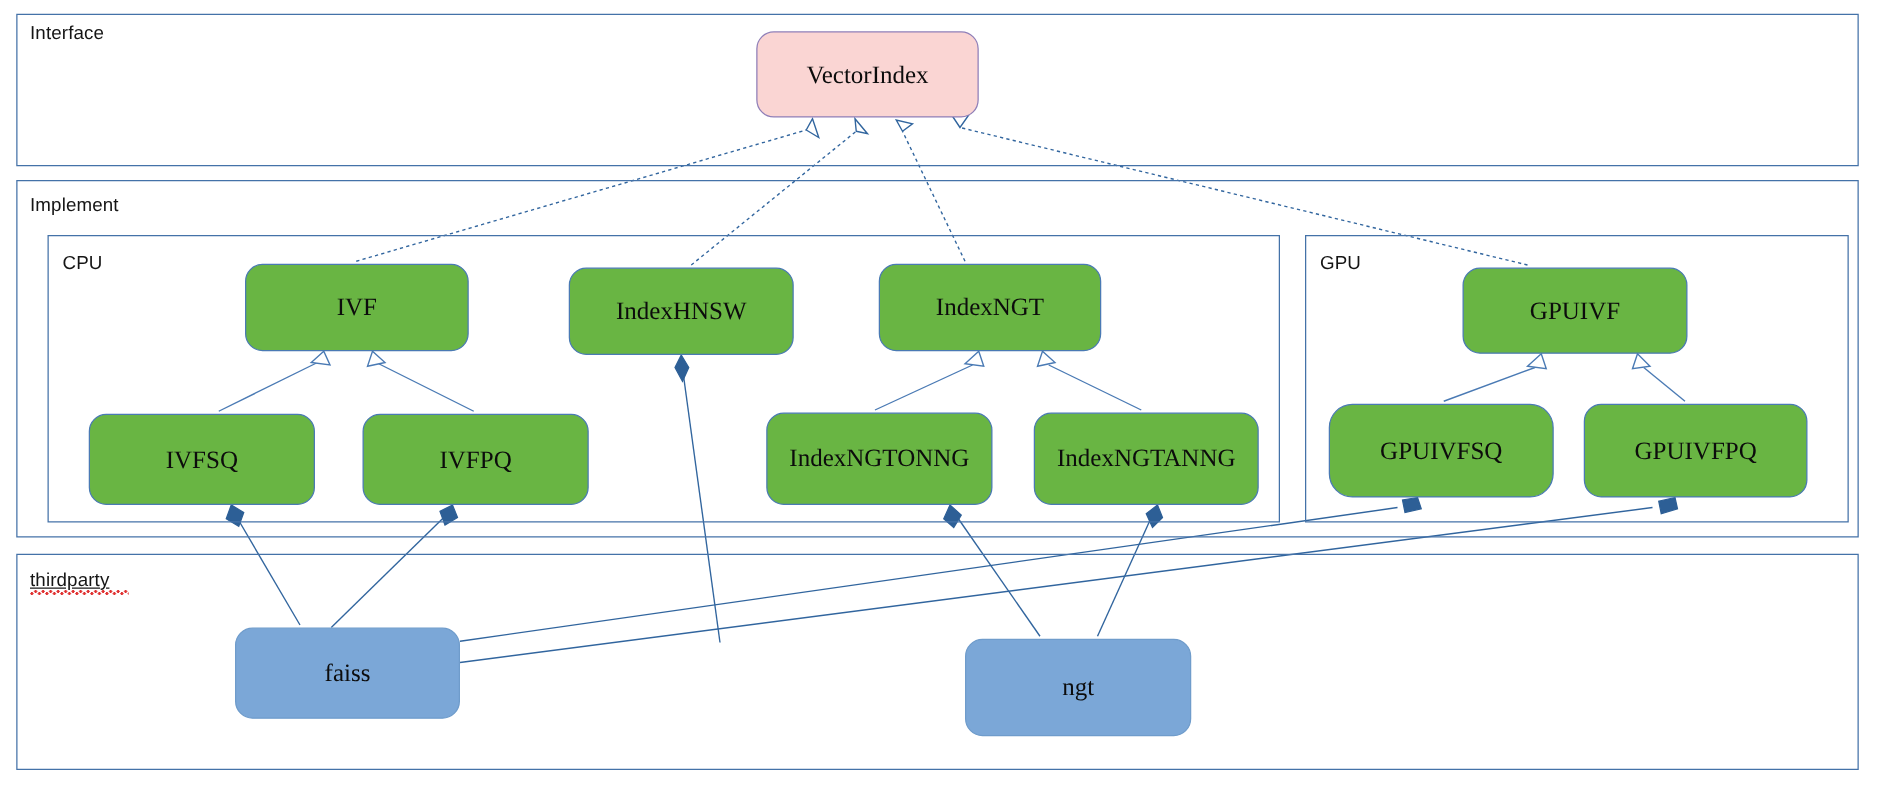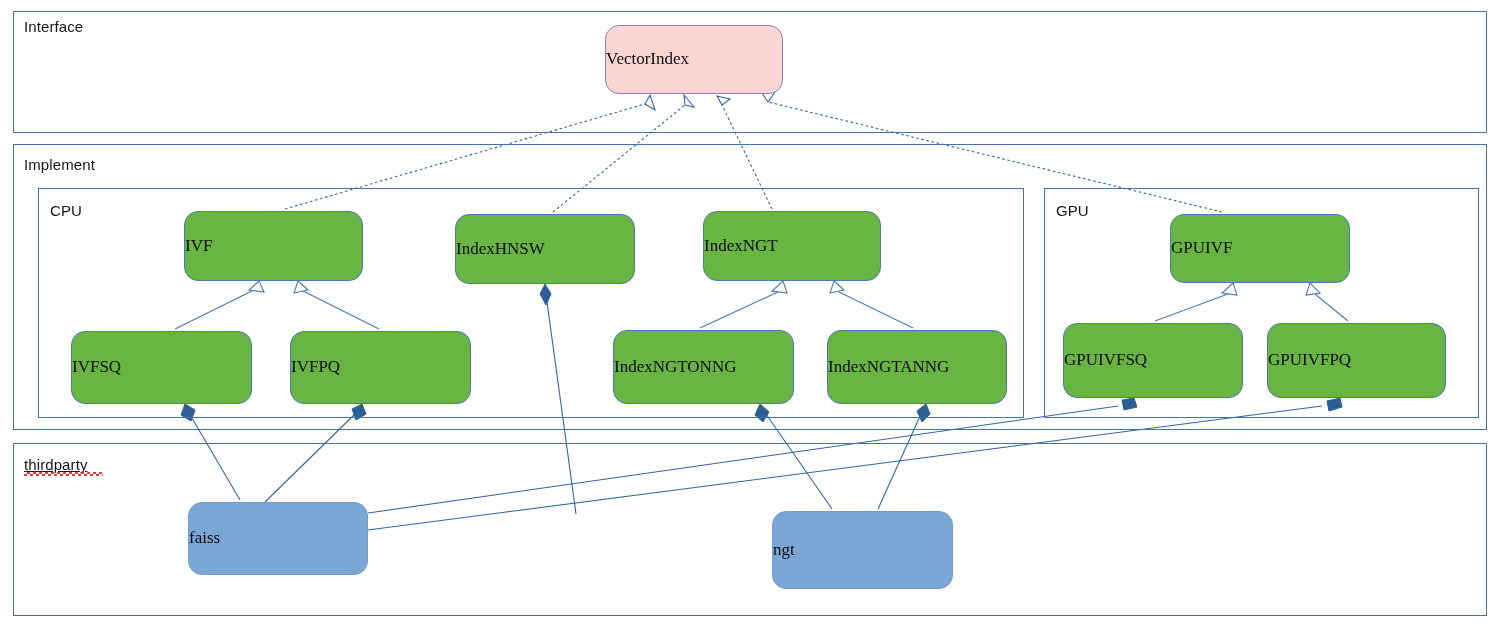--- a/index.html
+++ b/index.html
@@ -51,22 +51,23 @@
     background-size: 6px 4px;
     background-repeat: repeat-x;
   }
   .node {
     position: absolute;
     box-sizing: border-box;
     border-radius: 14px;
     border: 1.2px solid #4a7ab4;
     display: flex;
     align-items: center;
+    justify-content: center;
     font-family: "Liberation Serif", serif;
-    font-size: 17px;
+    font-size: 20px;
     color: #0c0c0c;
     text-align: center;
     line-height: 1.1;
   }
   .node.pink { background: #fad5d3; border-color: #8f7fb8; }
   .node.green { background: #69b543; border-color: #4a7ab4; }
   .node.blue  { background: #7ba7d7; border-color: #6f9ccb; }
   .node-label { pointer-events: none; }
 </style>
 </head>
@@ -150,21 +151,21 @@
   <div class="container-label" style="left:1056px; top:202px;">GPU</div>
 
   <div class="container-box" style="left:13px; top:443px; width:1474px; height:173px;"></div>
   <div class="container-label spellerror" style="left:24px; top:456px;">thirdparty</div>
   <div class="squiggle" style="left:24px; top:472px; width:79px;"></div>
 
   <div class="node pink" style="left:605px; top:25px; width:178px; height:69px;">
     <span class="node-label">VectorIndex</span>
   </div>
 
-  <div class="node green" style="left:184px; top:211px; width:179px; height:70px;">
+  <div class="node green" style="left:196px; top:211px; width:179px; height:70px;">
     <span class="node-label">IVF</span>
   </div>
 
   <div class="node green" style="left:455px; top:214px; width:180px; height:70px;">
     <span class="node-label">IndexHNSW</span>
   </div>
 
   <div class="node green" style="left:1170px; top:214px; width:180px; height:69px;">
     <span class="node-label">GPUIVF</span>
   </div>
@@ -182,21 +183,21 @@
   </div>
 
   <div class="node green" style="left:613px; top:330px; width:181px; height:74px;">
     <span class="node-label">IndexNGTONNG</span>
   </div>
 
   <div class="node green" style="left:827px; top:330px; width:180px; height:74px;">
     <span class="node-label">IndexNGTANNG</span>
   </div>
 
-  <div class="node green" style="left:1063px; top:323px; width:180px; height:75px;">
+  <div class="node green" style="left:1063px; top:323px; width:180px; height:75px;border-radius:19px;">
     <span class="node-label">GPUIVFSQ</span>
   </div>
 
   <div class="node green" style="left:1267px; top:323px; width:179px; height:75px;">
     <span class="node-label">GPUIVFPQ</span>
   </div>
 
   <div class="node blue" style="left:188px; top:502px; width:180px; height:73px;">
     <span class="node-label">faiss</span>
   </div>

